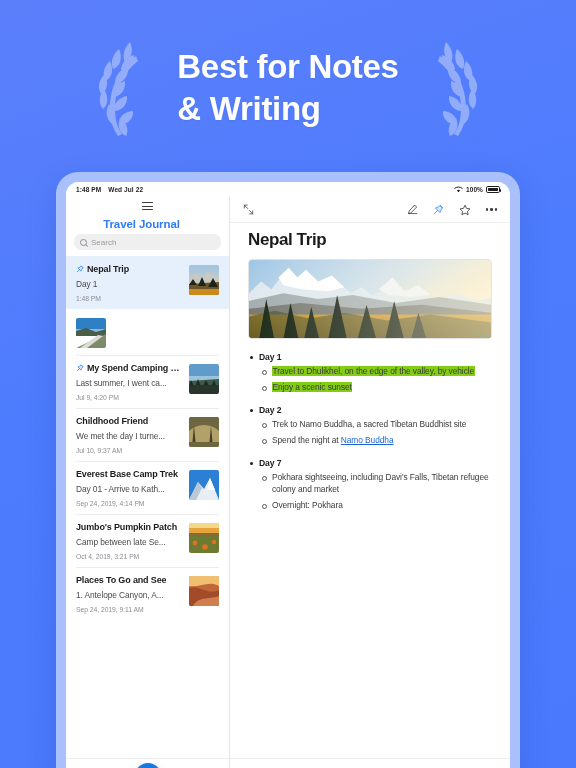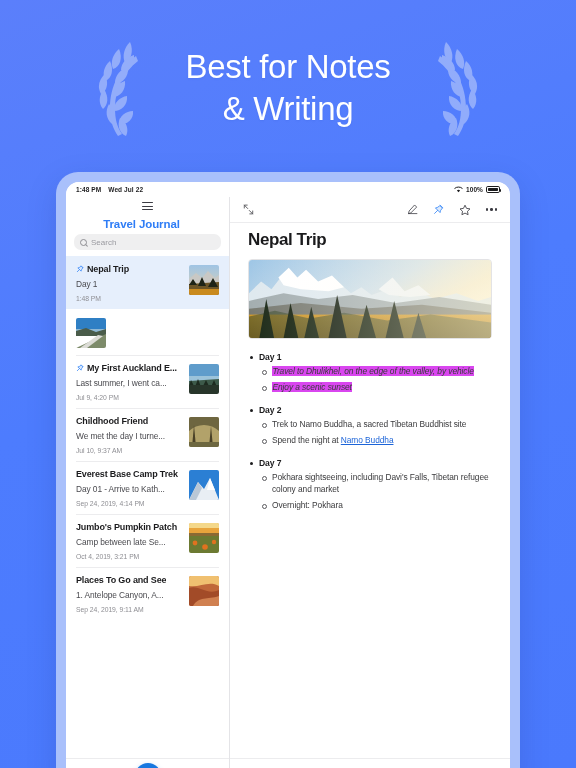--- a/index.html
+++ b/index.html
@@ -16,24 +16,23 @@
   
   .headline-wrap {
     position: absolute;
     top: 28px; left: 0; right: 0;
     height: 120px;
     display: flex;
     align-items: center;
     justify-content: center;
   }
   .headline {
-    text-align: center;
     color: #ffffff;
     font-size: 33px;
-    font-weight: normal;
+    font-weight: bold;
     line-height: 1.28;
     letter-spacing: -0.3px;
     text-shadow: 0 1px 2px rgba(40,70,170,.12);
     max-width: 300px;
   }
   .headline .l2 { display: block; }
 
   .laurel {
     position: absolute;
     top: 36px;
@@ -236,21 +235,21 @@
   .sub-li {
     font-size: 8.4px; color: #3a3a3c; line-height: 1.42;
     position: relative; padding-left: 24px; margin-top: 4px;
     letter-spacing: -.08px;
   }
   .sub-li::before {
     content: ""; position: absolute; left: 14px; top: 4px;
     width: 3px; height: 3px; border-radius: 50%;
     border: .9px solid #5a5a5e; background: transparent;
   }
-  .sub-li .hl { background: #d946ef; padding: 0 .5px; font-style: italic; }
+  .sub-li .hl { background: #84cc16; padding: 0 .5px; }
   .sub-li a { color: #1c64d8; text-decoration: underline; }
 
   
   .main-footer {
     height: 34px; flex: 0 0 34px;
     border-top: 1px solid #ececee;
     display: flex; align-items: center; justify-content: space-between;
     padding: 0 13px; position: relative;
   }
 </style>
@@ -396,21 +395,21 @@
             <div class="note-row">
               <div class="note-text">
                 <div class="note-title">
                   <svg class="pin-ico" viewBox="0 0 10 10">
                       <g stroke="#3d8bf7" stroke-width="1" fill="none" stroke-linecap="round">
                         <path d="M6.6 1.2 L8.8 3.4"></path>
                         <path d="M6.0 1.8 L4.0 3.2 L2.3 3.6 L6.4 7.7 L6.8 6.0 L8.2 4.0Z" fill="#dbe9fd"></path>
                         <path d="M4.2 5.8 L1.6 8.4"></path>
                       </g>
                     </svg>
-                  <span class="t">My First Auckland E...</span>
+                  <span class="t">My Spend Camping E...</span>
                 </div>
                 <div class="note-sub">Last summer, I went ca...</div>
                 <div class="note-date">Jul 9, 4:20 PM</div>
               </div>
               <div class="thumb">
                 <svg viewBox="0 0 30 30" preserveAspectRatio="none">
                   <rect width="30" height="14" fill="#5f9ccb"></rect>
                   <rect y="12" width="30" height="5" fill="#9cc3da"></rect>
                   <path d="M0 17 L30 15 L30 22 L0 22Z" fill="#3d5a4a"></path>
                   <path d="M0 22 L2 16 L5 22Z M6 23 L9 15 L12 23Z M14 22 L17 16 L20 22Z M22 23 L25 16 L28 23Z" fill="#1d2b20"></path>

